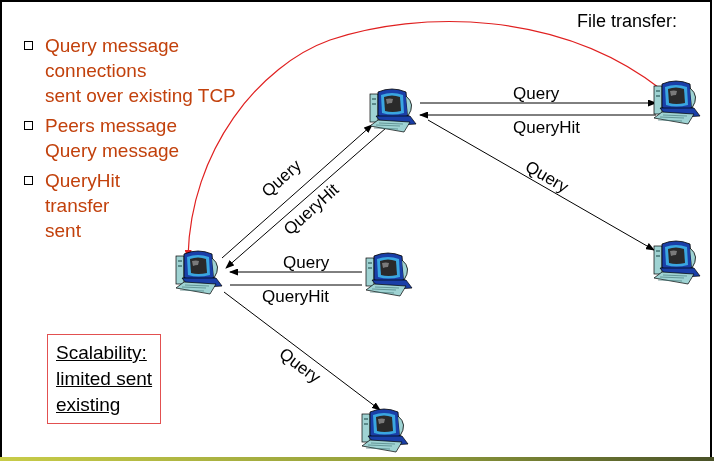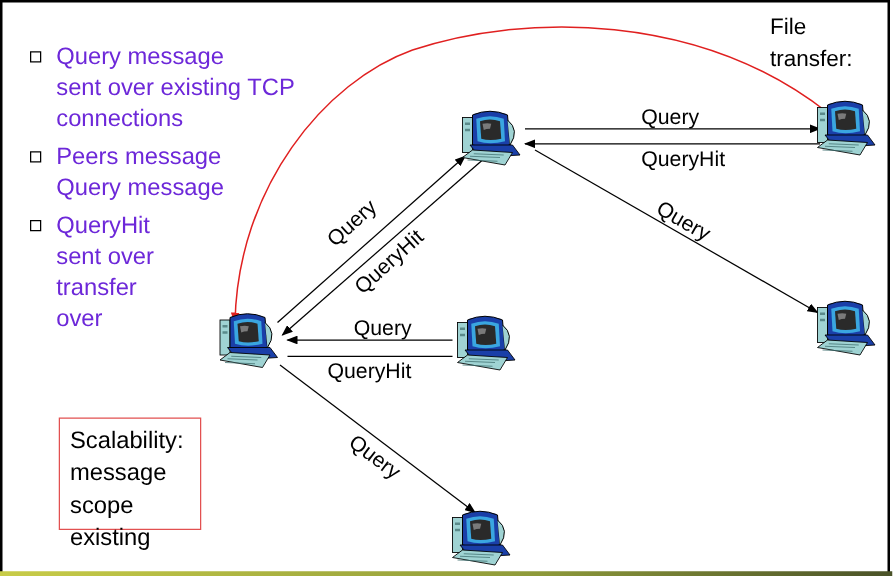--- a/index.html
+++ b/index.html
@@ -1,61 +1,60 @@
 <!DOCTYPE html>
 <html><head>
 <meta charset="utf-8">
 <style>
   html, body { margin:0; padding:0; background:#fff; }
   body { width:714px; height:461px; position:relative; overflow:hidden; font-family:"Liberation Sans", sans-serif; }
   .frame { position:absolute; left:0; top:0; width:712px; height:458px; border-left:2px solid #000; border-top:2px solid #000; border-right:2px solid #000; box-sizing:border-box; }
   .bottom-bar { position:absolute; left:0; top:457px; width:714px; height:4px; background:linear-gradient(to right,#c8cc48,#8e9a3a 60%,#4a5228); }
-  .bullets { position:absolute; left:22px; top:33px; font-size:19px; line-height:25px; color:#6d28d9; }
+  .bullets { position:absolute; left:22px; top:33px; font-size:19px; line-height:25px; color:#c2410c; }
   .bullet { position:relative; padding-left:23px; margin-bottom:5px; }
   .bullet .box { position:absolute; left:2px; top:8px; width:9px; height:9px; border:1.5px solid #000; box-sizing:border-box; }
   .bullet .ln { display:block; }
-  .scal { position:absolute; left:47px; top:334px; width:114px; height:90px; border:1.5px solid #e25050; box-sizing:border-box; padding:5px 0 0 8px; font-size:19px; line-height:26px; }
-  .topnote { position:absolute; left:616px; top:8px; font-size:18px; line-height:26px; }
+  .scal { position:absolute; left:47px; top:334px; width:114px; height:90px; border:1.5px solid #e25050; box-sizing:border-box; padding:5px 0 0 8px; font-size:19px; line-height:26px;text-decoration:underline; }
+  .topnote { position:absolute; left:577px; top:8px; font-size:18px; line-height:26px; }
   svg.diag { position:absolute; left:0; top:0; }
   .lbl { font-size:17px; fill:#000; font-family:"Liberation Sans", sans-serif; }
 </style>
 </head>
 <body>
 
 <div class="frame"></div>
 <div class="bottom-bar"></div>
 
 <div class="bullets">
   <div class="bullet">
     <span class="box"></span>
     <span class="ln">Query message</span>
+    <span class="ln">connections</span>
     <span class="ln">sent over existing TCP</span>
-    <span class="ln">connections</span>
   </div>
   <div class="bullet">
     <span class="box"></span>
     <span class="ln">Peers message</span>
     <span class="ln">Query message</span>
   </div>
   <div class="bullet">
     <span class="box"></span>
     <span class="ln">QueryHit</span>
-    <span class="ln">sent over</span>
     <span class="ln">transfer</span>
-    <span class="ln">over</span>
+    <span class="ln">sent</span>
   </div>
 </div>
 
 <div class="topnote">
   <div>File transfer:</div>
 </div>
 
 <div class="scal">
   <div>Scalability:</div>
-  <div>message scope</div>
+  <div>limited sent</div>
   <div>existing</div>
 </div>
 
 <svg class="diag" width="714" height="461">
   <defs>
     <marker id="ah" markerWidth="9" markerHeight="7" refX="8" refY="3.5" orient="auto" markerUnits="userSpaceOnUse">
       <path d="M0,0 L9,3.5 L0,7 z" fill="#000"></path>
     </marker>
     <marker id="ahr" markerWidth="9" markerHeight="7" refX="8" refY="3.5" orient="auto" markerUnits="userSpaceOnUse">
       <path d="M0,0 L9,3.5 L0,7 z" fill="#e02020"></path>

